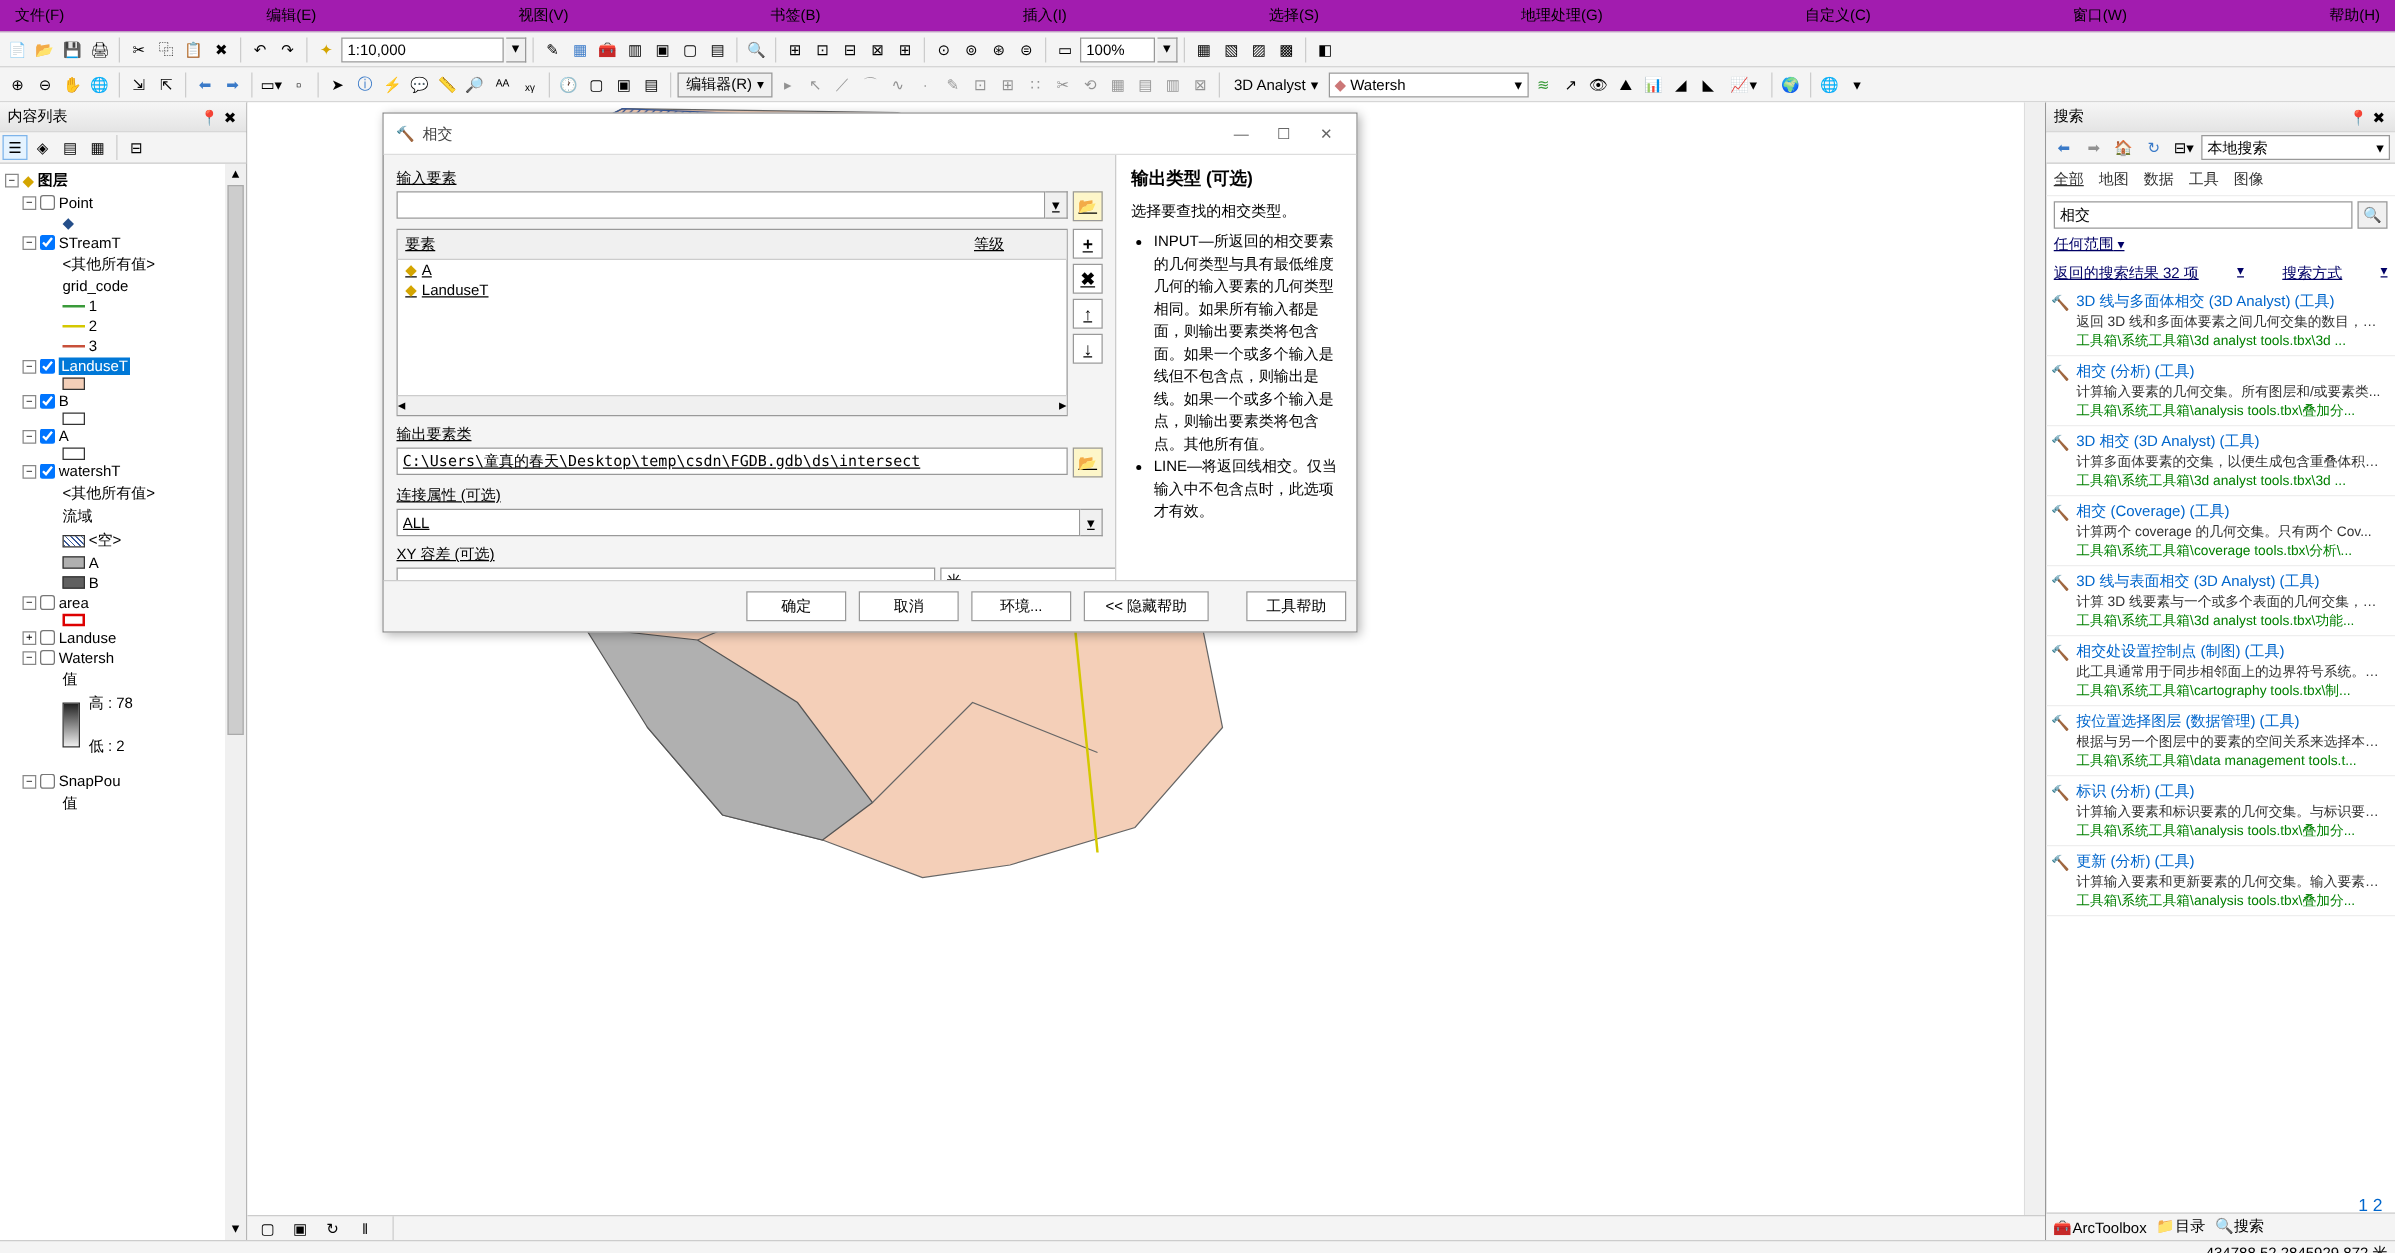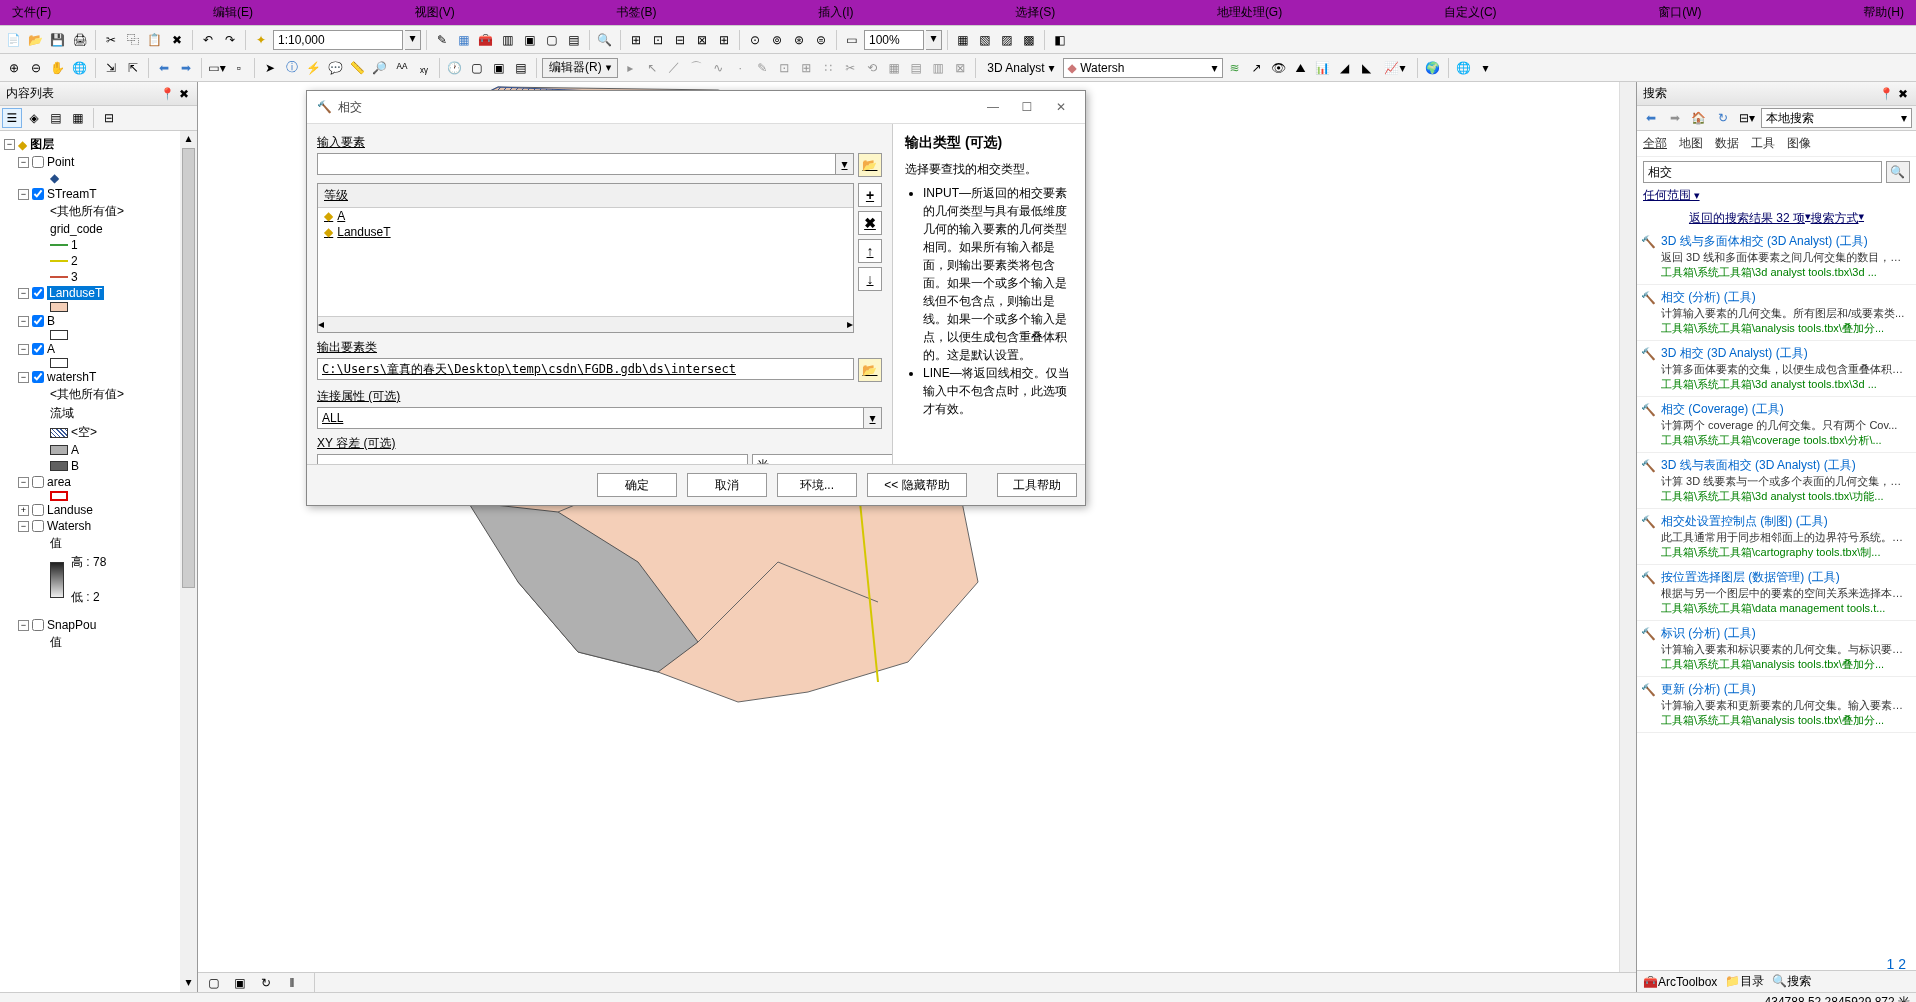--- a/index.html
+++ b/index.html
@@ -34,21 +34,21 @@
 .search-panel { width: 280px; background: #fff; border-left: 1px solid #999; display: flex; flex-direction: column; }
 .search-tools { background: #f4f4f4; border-bottom: 1px solid #ccc; padding: 2px 4px; display: flex; align-items: center; gap: 4px; }
 .search-scope-dd { flex: 1; height: 20px; border: 1px solid #999; background: #fff; padding: 0 4px; display: flex; align-items: center; justify-content: space-between; }
 .search-tabs { display: flex; gap: 12px; padding: 4px 6px; border-bottom: 1px solid #eee; font-size: 11px; }
 .search-tabs span { cursor: pointer; color: #333; }
 .search-tabs span.active { text-decoration: underline; }
 .search-box-row { display: flex; padding: 4px 6px; gap: 4px; }
 .search-input { flex: 1; height: 22px; border: 1px solid #999; padding: 0 4px; }
 .search-go { width: 24px; height: 22px; border: 1px solid #999; background: #f0f0f0; display: flex; align-items: center; justify-content: center; cursor: pointer; }
 .search-scope-link { padding: 0 6px 4px; font-size: 11px; color: #006; text-decoration: underline; cursor: pointer; }
-.search-summary { display: flex; justify-content: center; padding: 2px 6px; font-size: 11px; color: #006; text-decoration: underline; }
+.search-summary { display: flex; justify-content: space-between; padding: 2px 6px; font-size: 11px; color: #006; text-decoration: underline; }
 .search-results { flex: 1; overflow-y: auto; }
 .result-item { border-bottom: 1px solid #eee; padding: 4px 6px 4px 24px; position: relative; cursor: pointer; }
 .result-item .ricon { position: absolute; left: 4px; top: 6px; width: 14px; height: 14px; }
 .result-title { color: #0066cc; font-size: 12px; }
 .result-desc { color: #333; font-size: 11px; overflow: hidden; text-overflow: ellipsis; white-space: nowrap; }
 .result-path { color: #008000; font-size: 11px; overflow: hidden; text-overflow: ellipsis; white-space: nowrap; }
 .search-bottom { border-top: 1px solid #ccc; padding: 2px 6px; display: flex; align-items: center; gap: 8px; background: #f4f4f4; }
 .statusbar { height: 20px; background: #f4f4f4; border-top: 1px solid #ccc; display: flex; justify-content: flex-end; align-items: center; padding: 0 6px; font-size: 11px; }
 
 .dialog { position: absolute; left: 306px; top: 90px; width: 780px; background: #f4f4f4; border: 1px solid #888; box-shadow: 2px 2px 8px rgba(0,0,0,0.3); }
@@ -508,20 +508,21 @@
       <div class="fld-row">
         <div style="flex:1;display:flex">
             <input class="fld-input" style="">
             <span class="fld-dd-btn">▾</span>
           </div>
         <div class="fld-browse">📂</div>
       </div>
       <div class="fld-row" style="align-items:flex-start">
         <div class="feat-table" style="flex:1">
           <div class="feat-header">
+              <div style="flex:1">要素</div>
               <div style="width:80px">等级</div>
             </div>
           <div class="feat-body">
             <div class="feat-row">
                 <span style="color:#d4a500">◆</span>
                 <span>A</span>
               </div>
             <div class="feat-row">
                 <span style="color:#d4a500">◆</span>
                 <span>LanduseT</span>
@@ -556,21 +557,21 @@
         <input class="fld-input" style="flex: 1 1 0%;">
         <div style="width:130px;display:flex">
             <input class="fld-input" value="米" style="">
           </div>
       </div>
     </div>
     <div class="dlg-right">
       <h4>输出类型 (可选)</h4>
       <p>选择要查找的相交类型。</p>
       <ul>
-        <li>INPUT—所返回的相交要素的几何类型与具有最低维度几何的输入要素的几何类型相同。如果所有输入都是面，则输出要素类将包含面。如果一个或多个输入是线但不包含点，则输出是线。如果一个或多个输入是点，以便生成包含重叠体积的。这是默认设置。</li>
+        <li>INPUT—所返回的相交要素的几何类型与具有最低维度几何的输入要素的几何类型相同。如果所有输入都是面，则输出要素类将包含面。如果一个或多个输入是线但不包含点，则输出是线。如果一个或多个输入是点，则输出要素类将包含点。其他所有值。</li>
         <li>LINE—将返回线相交。仅当输入中不包含点时，此选项才有效。</li>
       </ul>
     </div>
   </div>
   <div class="dlg-buttons">
     <button class="dlg-btn">确定</button>
     <button class="dlg-btn">取消</button>
     <button class="dlg-btn">环境...</button>
     <button class="dlg-btn" style="min-width:100px">&lt;&lt; 隐藏帮助</button>
     <button class="dlg-btn" style="margin-left:20px">工具帮助</button>

